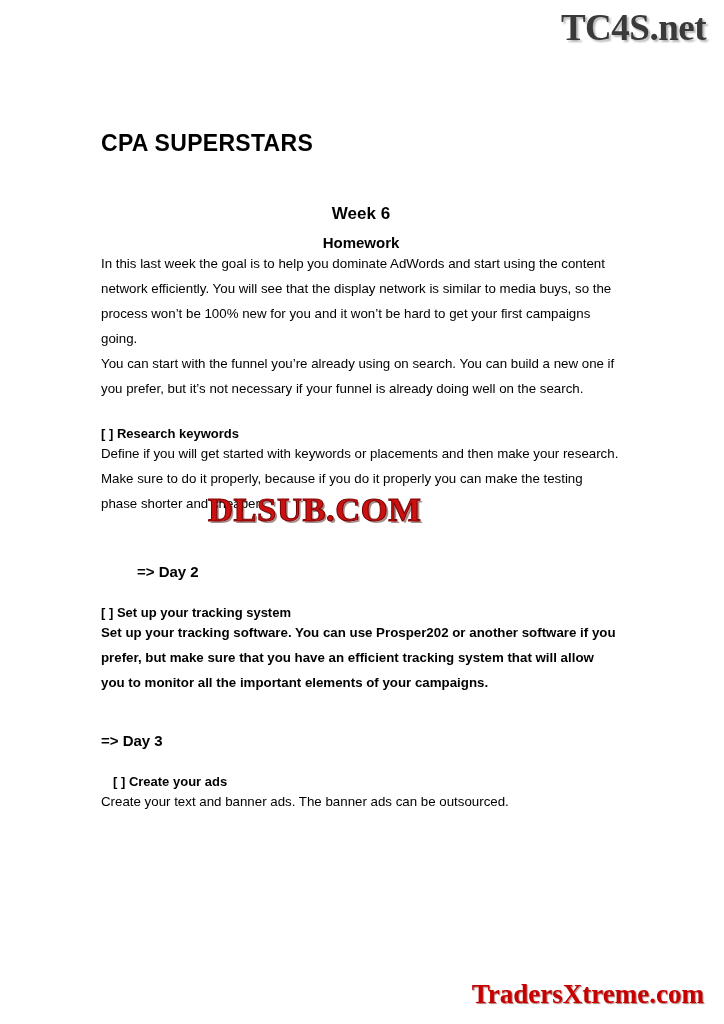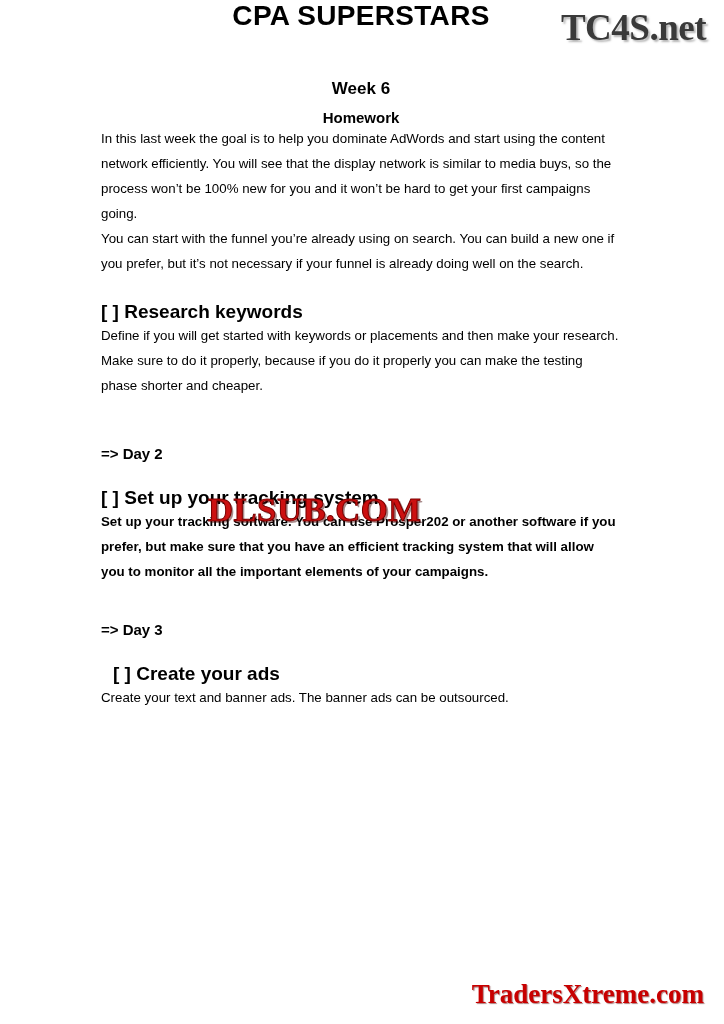--- a/index.html
+++ b/index.html
@@ -67,23 +67,23 @@
 
   
   .doc {
     position: absolute;
     left: 101px;
     top: 0;
     width: 520px;
   }
 
   .doc-title {
-    text-align: center;
-    font-size: 28px;
+    font-size: 23px;
     font-weight: bold;
+    margin-top: 130px;
     letter-spacing: 0.3px;
   }
   .doc-sub1 {
     text-align: center;
     font-size: 17px;
     font-weight: bold;
     margin-top: 47px;
   }
   .doc-sub2 {
     text-align: center;
@@ -99,30 +99,30 @@
   }
   .para-1 { margin-top: 43px; }
   .para-2 { margin-top: 19px; }
 
   .day-head {
     font-size: 15px;
     font-weight: bold;
     margin: 0;
   }
   .task-head {
-    font-size: 19px;
+    font-size: 13px;
     font-weight: bold;
     margin: 0;
   }
 
   .sp-day1   { margin-top: 44px; }
   .sp-task1  { margin-top: 25px; }
   .sp-body1  { margin-top: 5px; }
 
-  .sp-day2   { margin-top: 47px; }
+  .sp-day2   { margin-top: 47px; margin-left: 36px; }
   .sp-task2  { margin-top: 25px; }
   .sp-body2  { margin-top: 5px; font-weight: bold; }
 
   .sp-day3   { margin-top: 37px; }
   .sp-task3  { margin-top: 25px; padding-left: 12px; }
   .sp-body3  { margin-top: 5px; }
 </style>
 </head>
 <body>
 

